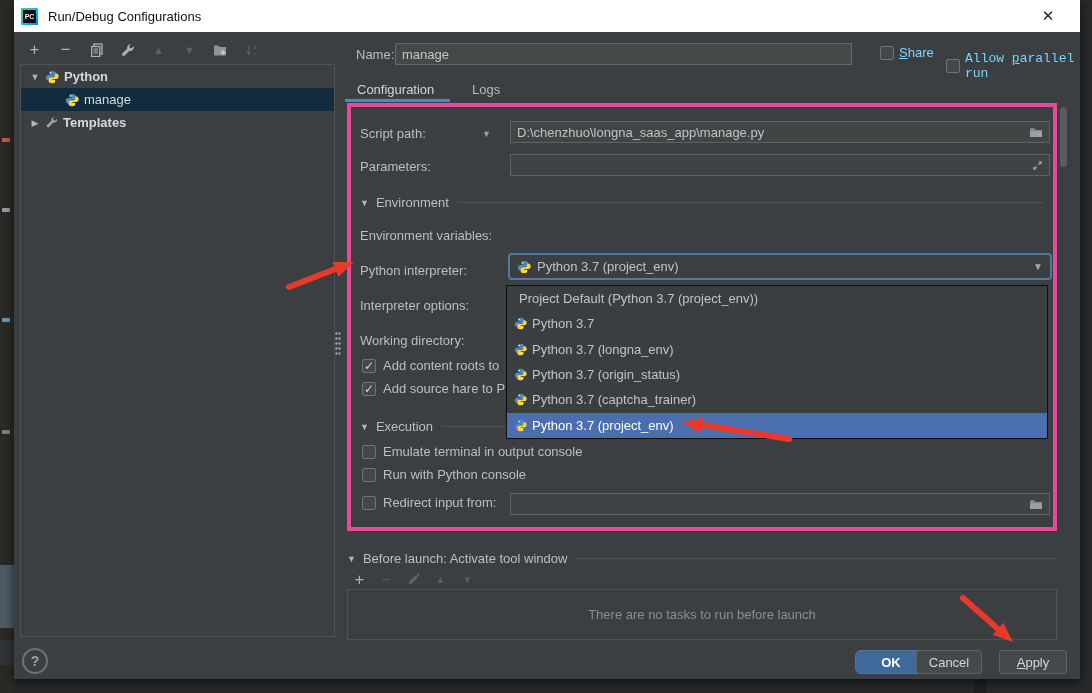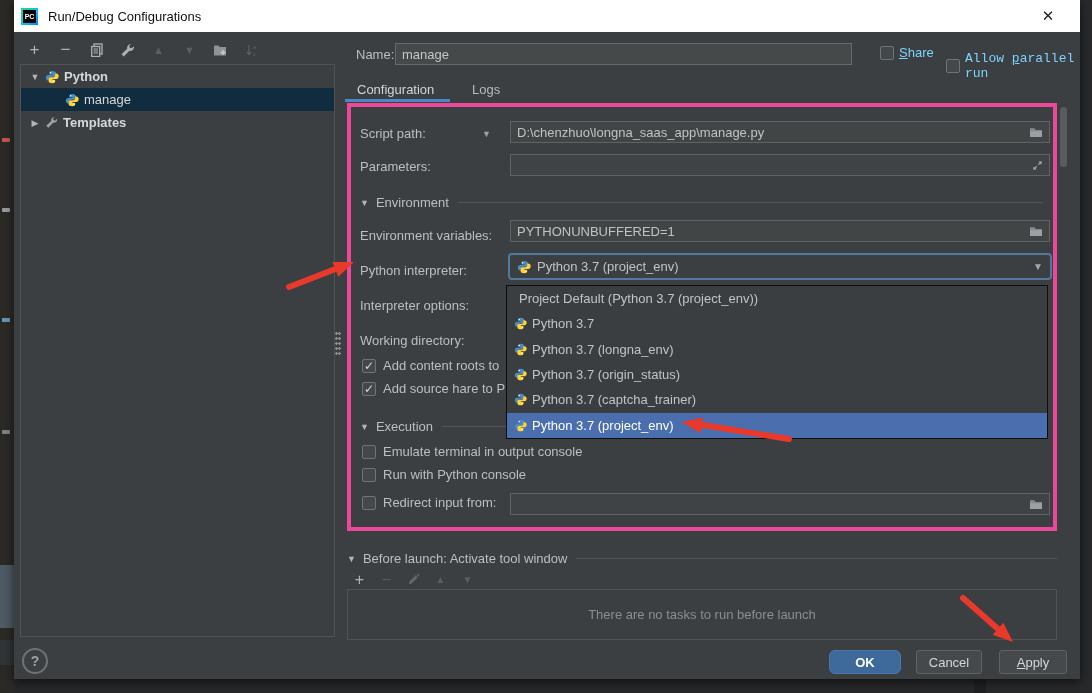--- a/index.html
+++ b/index.html
@@ -90,21 +90,21 @@
   
   .bl-hdr { position:absolute; left:333px; top:551px; width:710px; display:flex; align-items:center; color:#bcbfc1; }
   .bl-hdr .arr { font-size:9px; color:#b3b6b8; margin-right:7px; }
   .bl-hdr .line { flex:1; height:1px; background:#515556; margin-left:9px; }
   .bl-toolbar { position:absolute; left:337px; top:571px; display:flex; align-items:center; gap:10px; }
   .tasks-panel { position:absolute; left:333px; top:589px; width:710px; height:51px; border:1px solid #525252; display:flex; align-items:center; justify-content:center; color:#8a8e90; }
 
   
   .help-btn { position:absolute; left:8px; top:648px; width:26px; height:26px; border:2px solid #6e7274; border-radius:50%; color:#9ea2a4; display:flex; align-items:center; justify-content:center; font-size:14px; font-weight:bold; cursor:pointer; }
   .btn { position:absolute; top:650px; height:24px; border-radius:3px; display:flex; align-items:center; justify-content:center; color:#d4d7d9; cursor:pointer; border:1px solid #5e6365; background:#45494b; font-size:13px; }
-  .btn-ok { left:815px; width:72px; background:#3d6a9b; border-color:#4c77a8; color:#fff; font-weight:bold;border-radius:6px; }
+  .btn-ok { left:841px; width:72px; background:#3d6a9b; border-color:#4c77a8; color:#fff; font-weight:bold;border-radius:6px; }
   .btn-cancel { left:902px; width:66px; }
   .btn-apply { left:985px; width:68px; }
 
   
   #arrows { position:absolute; left:0; top:0; width:1092px; height:693px; z-index:100; pointer-events:none; }
 
   .pyicon { flex:none; display:block; }
 </style>
 </head>
 <body>
@@ -241,28 +241,20 @@
         </span>
       </div>
 
       <div class="section-hdr" style="top:88px">
         <span class="arr">▼</span>
         <span>Environment</span>
         <span class="line"></span>
       </div>
 
       <span class="flabel" style="top:121px">Environment variables:</span>
-      <div class="field" style="top:113px">
-        <input value="PYTHONUNBUFFERED=1" style="">
-        <span class="tail">
-            <svg width="14" height="12" viewBox="0 0 14 12">
-              <use href="#folder"></use>
-            </svg>
-          </span>
-      </div>
 
       <span class="flabel" style="top:156px">Python interpreter:</span>
       <div class="combo">
         <svg width="14" height="14" viewBox="0 0 16 16">
             <use href="#pylogo"></use>
           </svg>
         <span>Python 3.7 (project_env)</span>
         <span class="arr">▼</span>
       </div>
 

